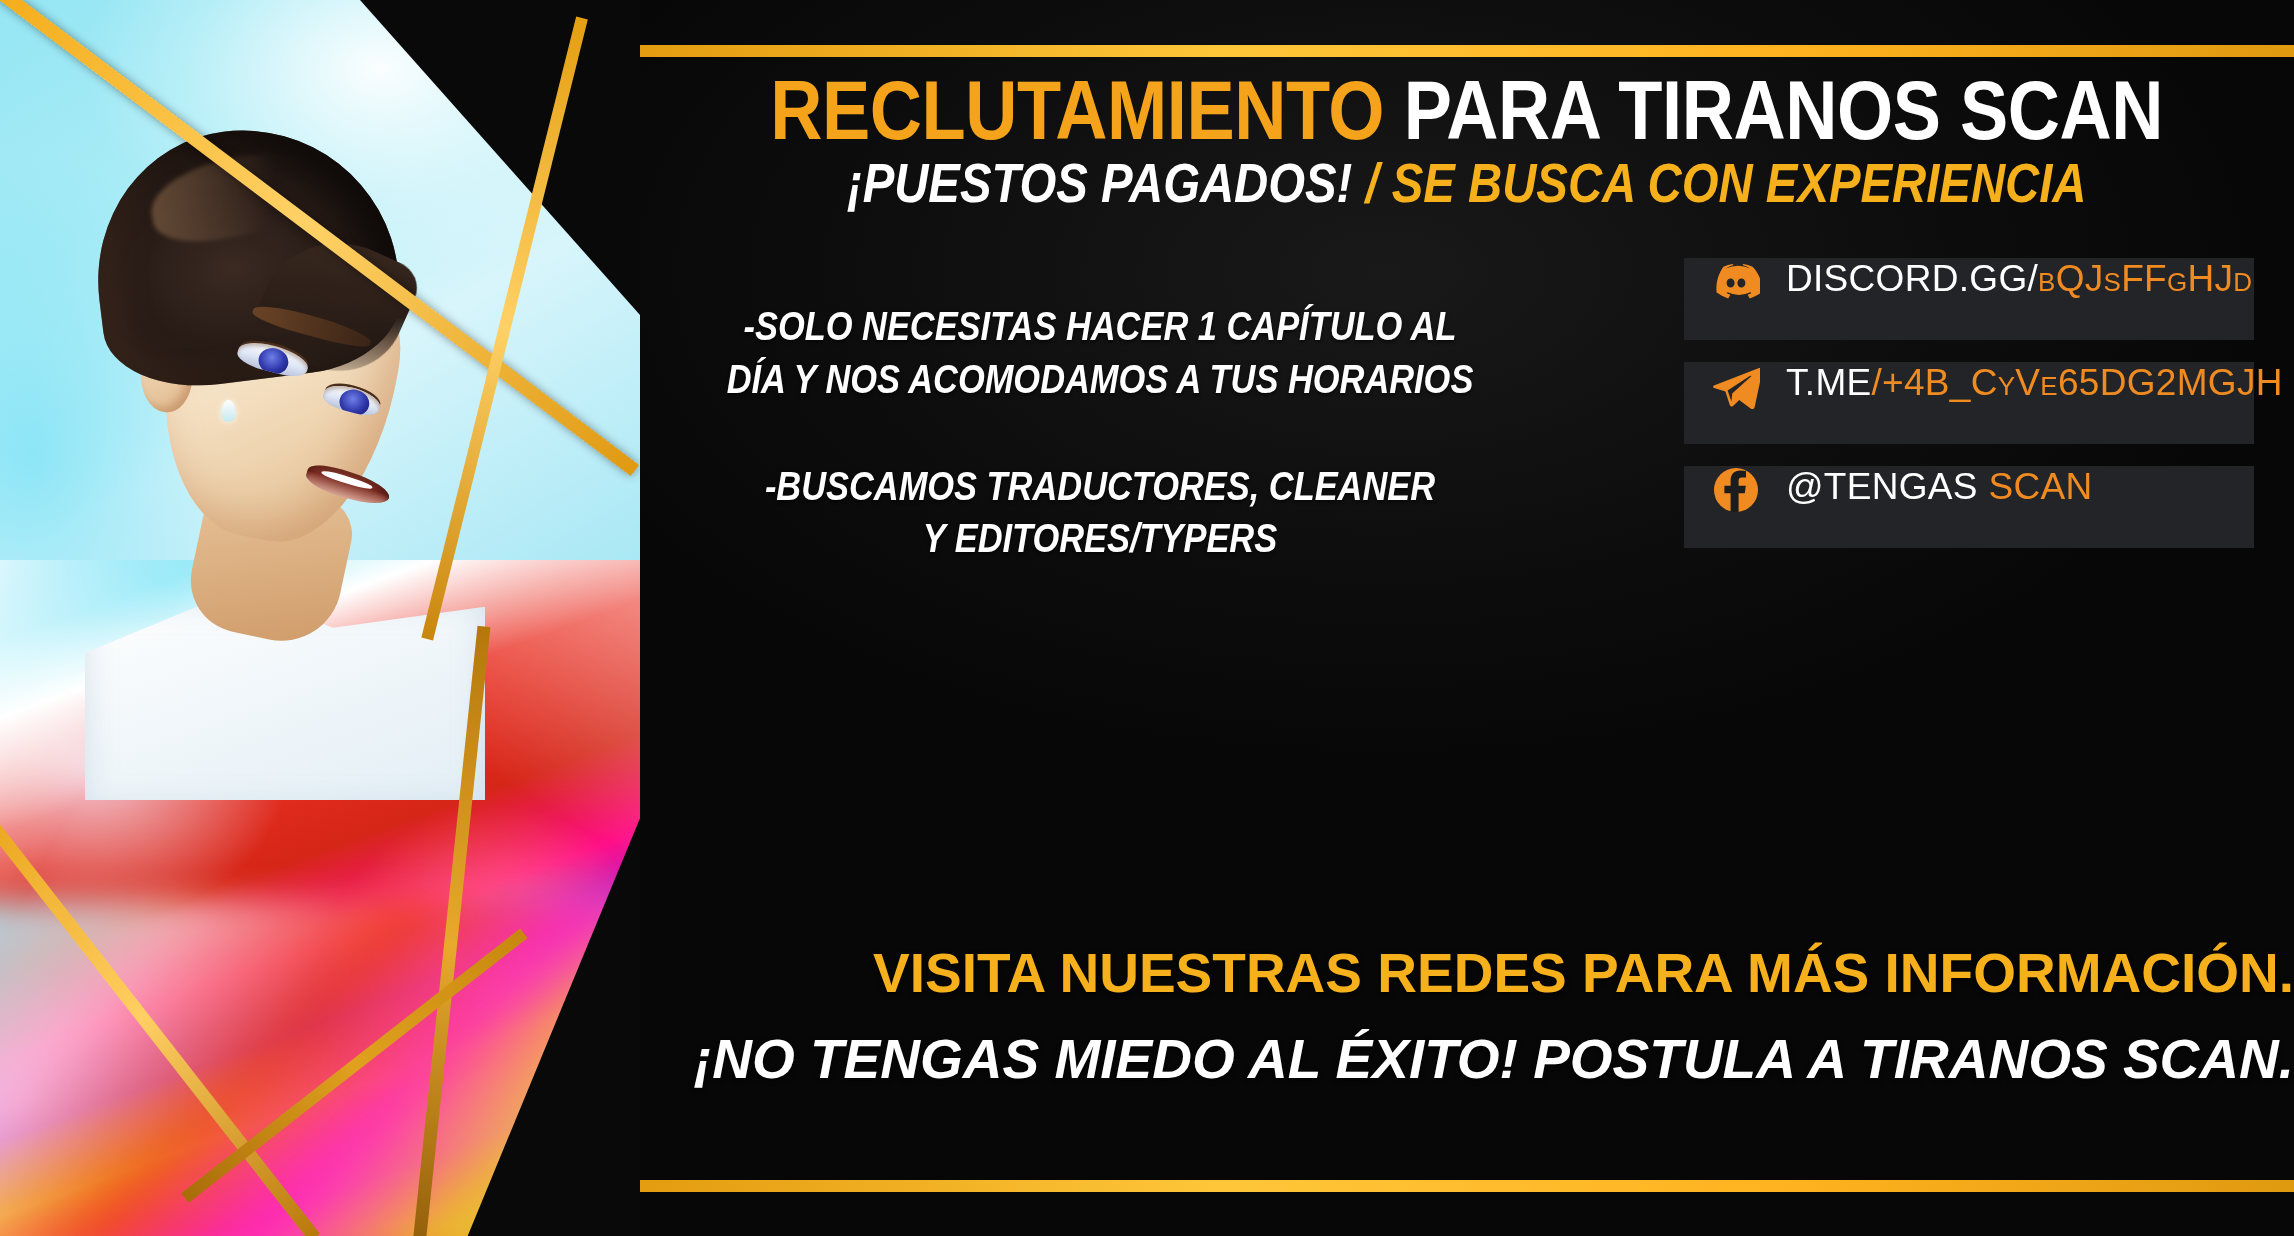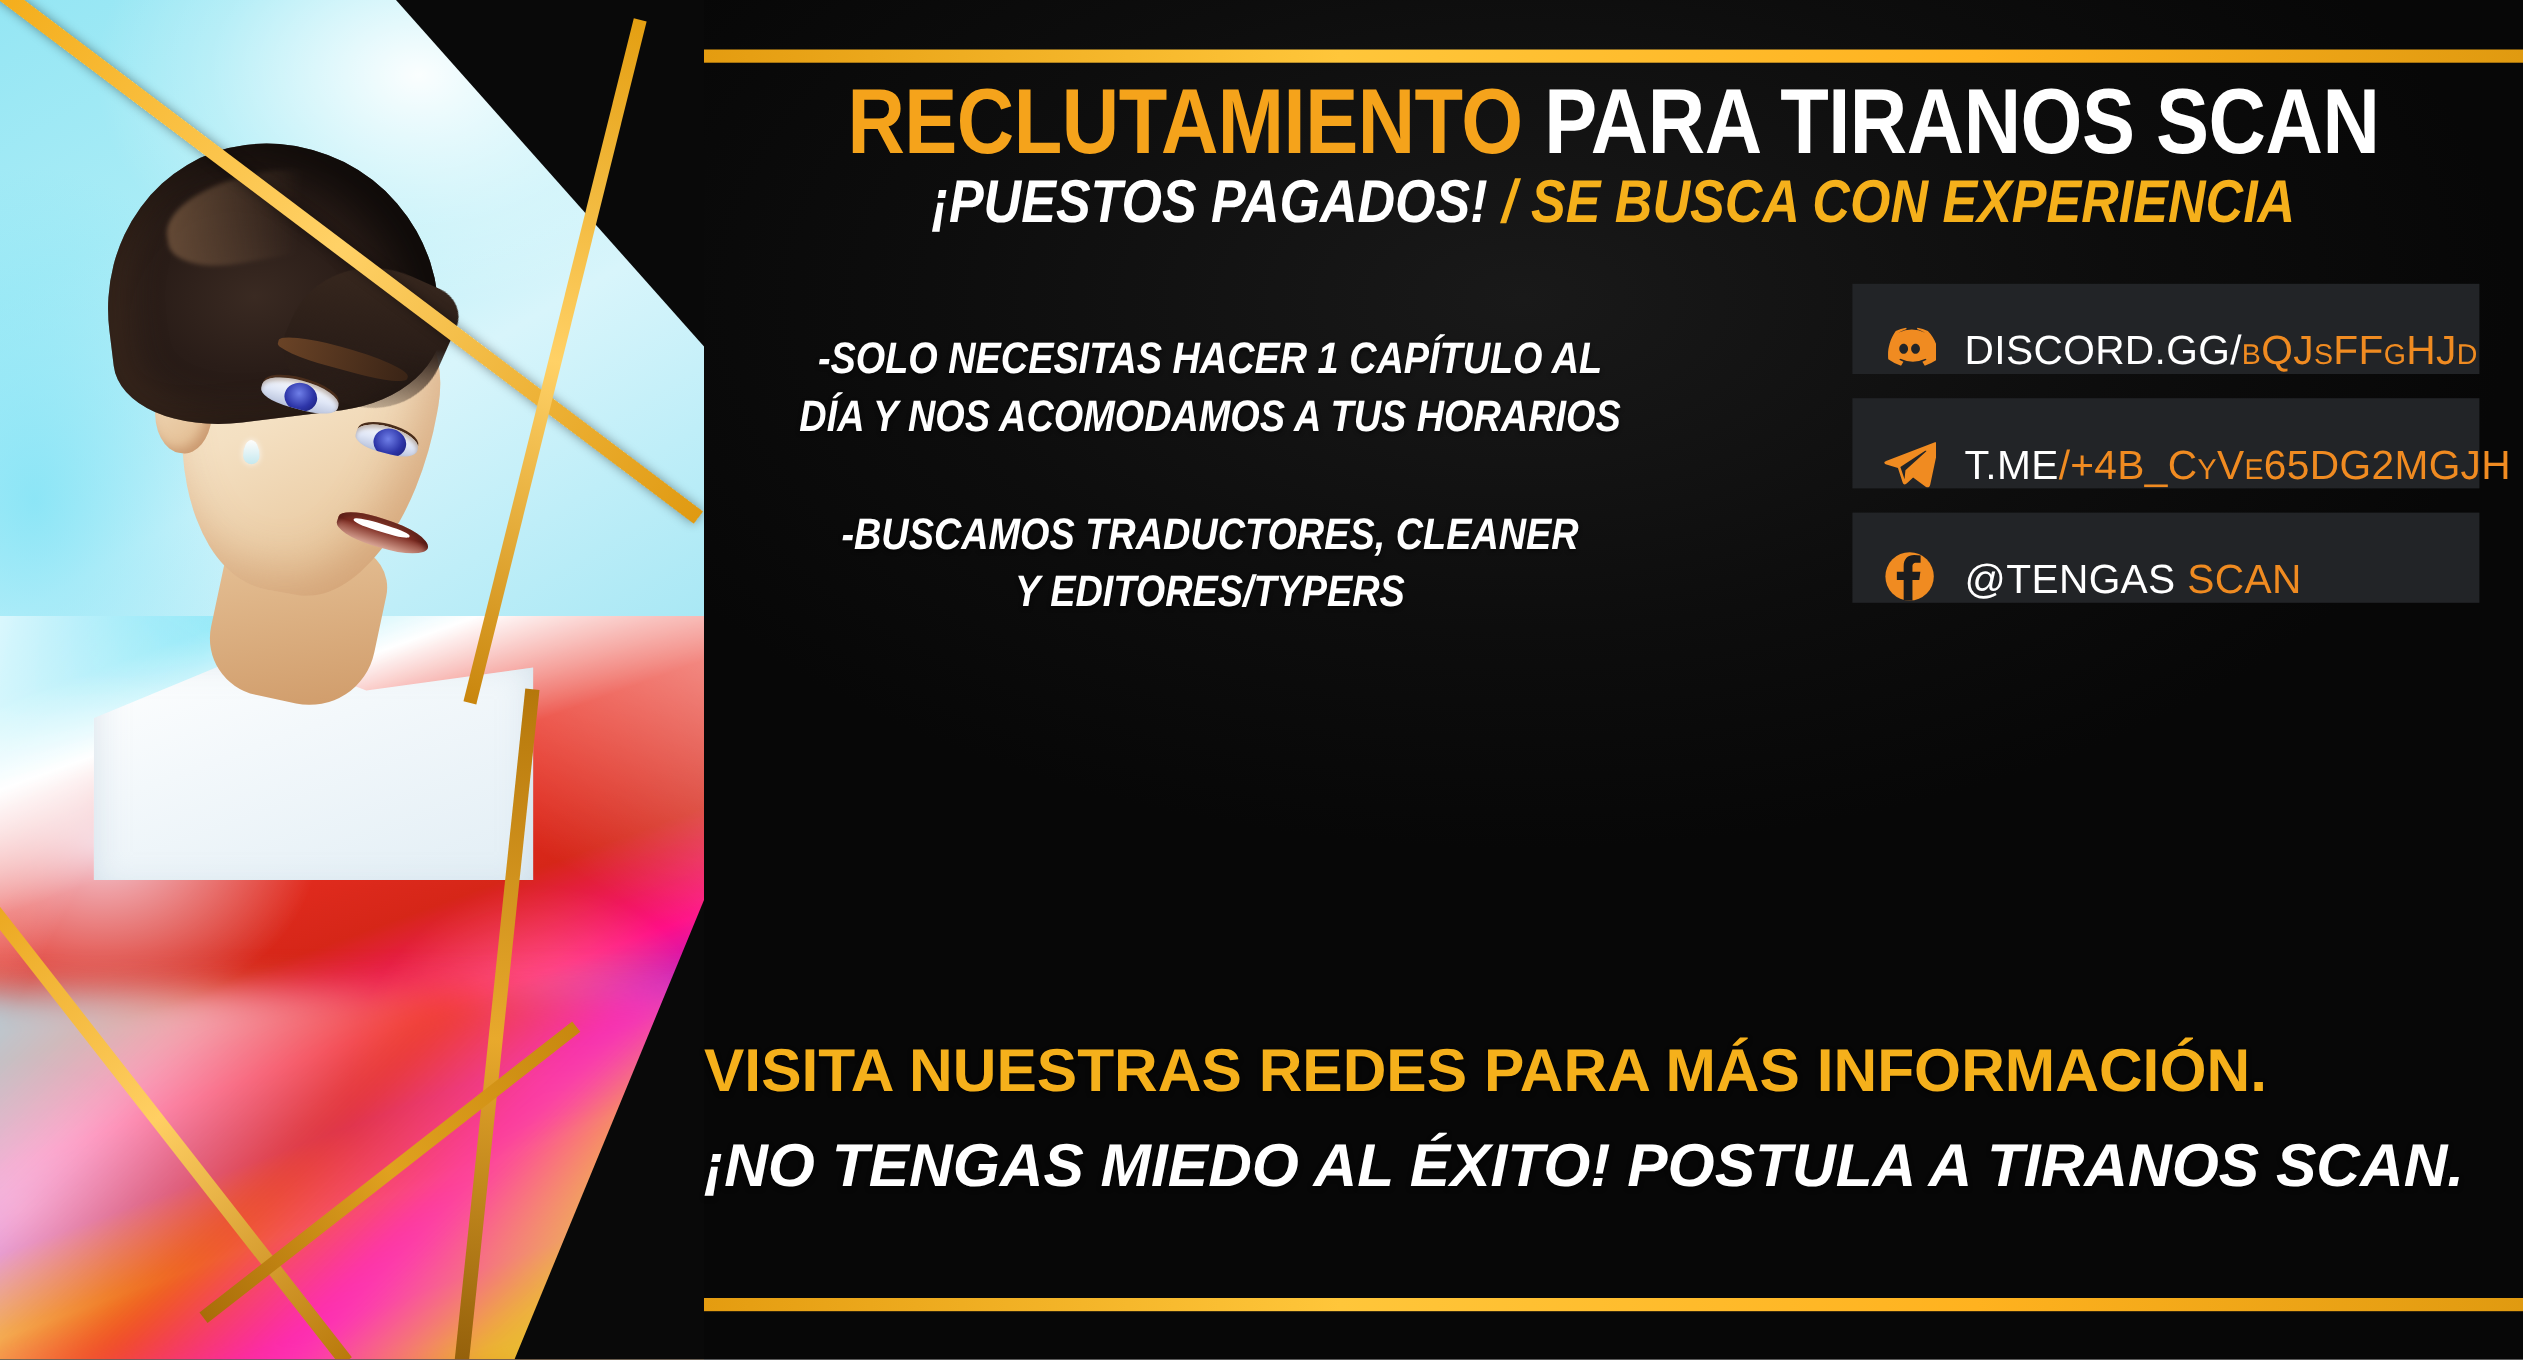--- a/index.html
+++ b/index.html
@@ -263,36 +263,36 @@
   .bullet .ln { display:block; }
 
   .contacts {
     position:absolute; right:40px; top:258px;
     width:570px;
     display:flex; flex-direction:column; gap:22px;
   }
   .contact-row {
     height:82px;
     background:#222427;
-    display:flex; align-items:flex-end;
+    display:flex; align-items:flex-start;
     padding-left:28px;
     gap:26px;
   }
   .contact-icon { width:48px; height:48px; flex:0 0 48px; display:flex; align-items:center; justify-content:center; }
   .contact-icon svg { width:48px; height:48px; display:block; }
   .contact-text {
     font-size:37px; font-weight:400; color:#ffffff;
     letter-spacing:.3px; white-space:nowrap;
   }
   .contact-text .code { color:#f08b21; font-variant:small-caps; }
   .contact-text .code-upper { color:#f08b21; }
 
   .footer {
     position:absolute; left:0; top:940px; width:100%;
-    text-align:left;
+    text-align:right;
   }
   .footer-line1 {
     font-size:55px; font-weight:700; color:#f5b01b;
     line-height:1.2; margin-bottom:20px;
     text-shadow:0 2px 5px rgba(0,0,0,.7);
   }
   .footer-line2 {
     font-size:55px; font-weight:700; font-style:italic; color:#ffffff;
     line-height:1.2;
     text-shadow:0 2px 5px rgba(0,0,0,.7);

